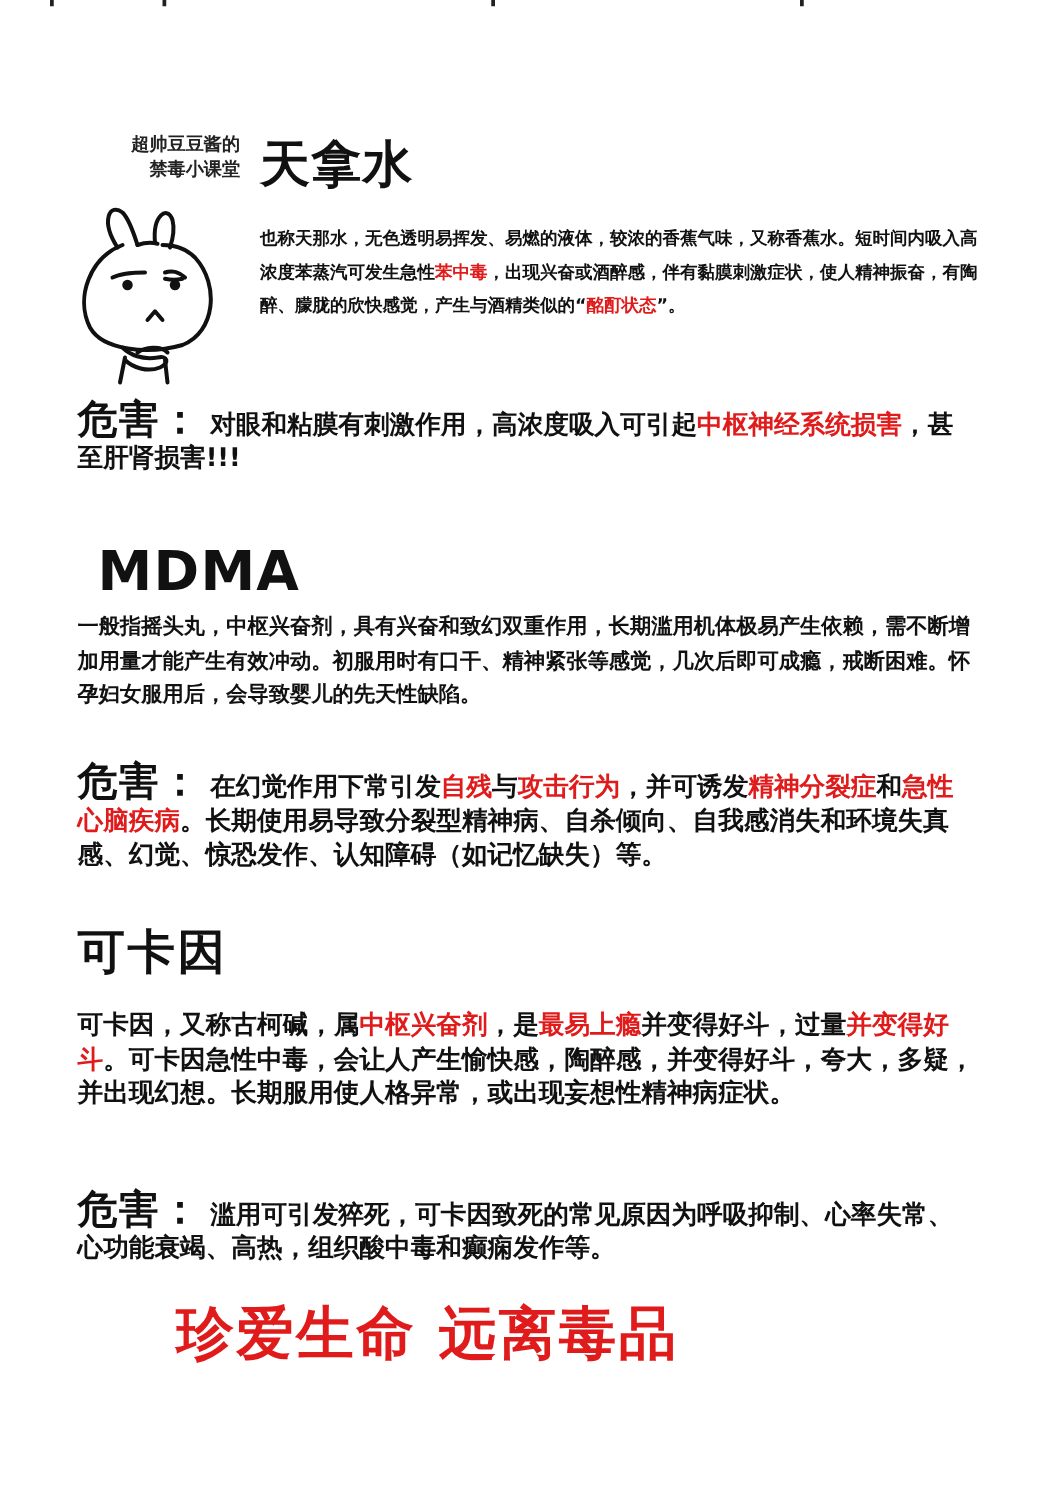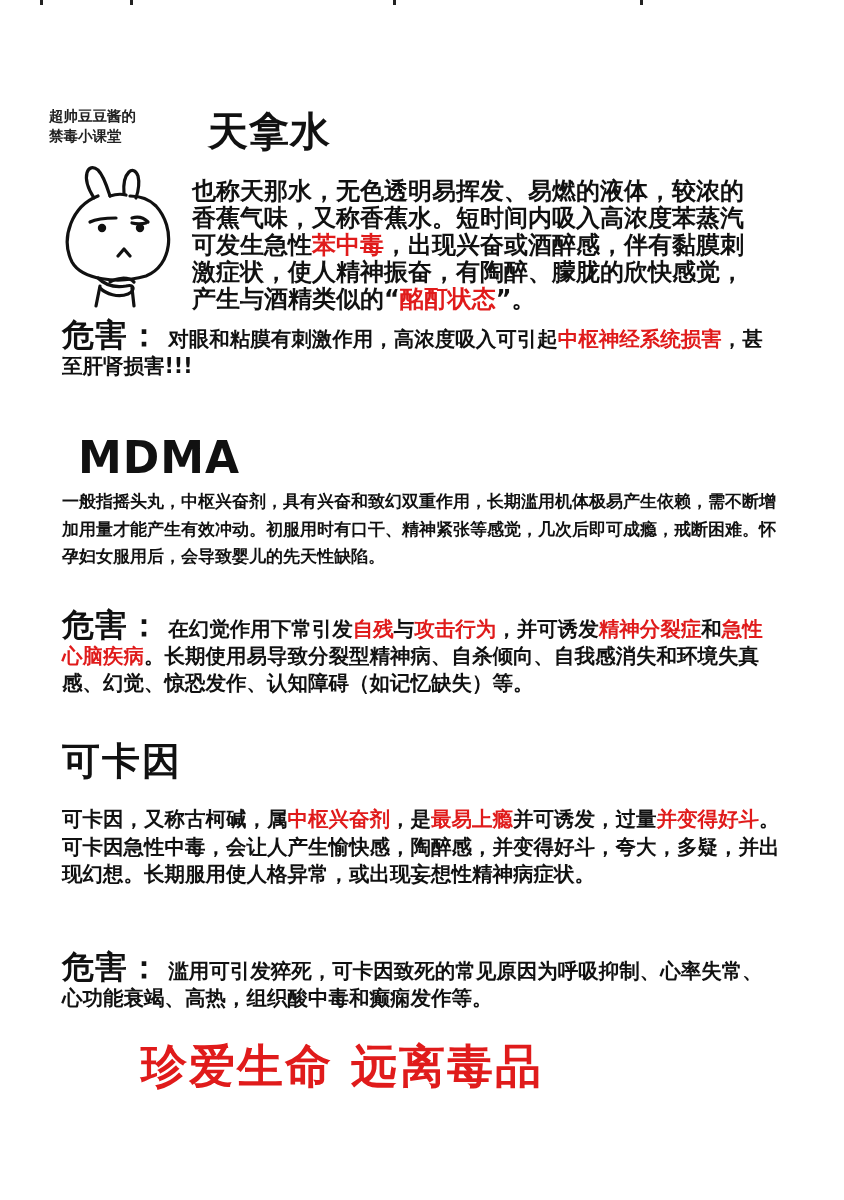--- a/index.html
+++ b/index.html
@@ -5,29 +5,29 @@
   html, body { margin: 0; padding: 0; background: #ffffff; }
   body {
     width: 844px; height: 1200px; position: relative; overflow: hidden;
     font-family: "DejaVu Sans", "Liberation Sans", sans-serif;
     color: #111111;
   }
   .topline { position: absolute; left: 0; top: 0; width: 844px; height: 6px; }
   .topline span { position: absolute; top: 0; width: 3px; height: 5px; background: #222; }
 
   .brand {
-    position: absolute; left: 49px; top: 106px; width: 120px;
-    text-align: left; font-size: 14.5px; line-height: 20px; font-weight: bold; color: #222;
+    position: absolute; left: 72px; top: 106px; width: 120px;
+    text-align: right; font-size: 14.5px; line-height: 20px; font-weight: bold; color: #222;
   }
   .rabbit { position: absolute; left: 58px; top: 158px; width: 125px; height: 150px; }
 
   .t1 { position: absolute; left: 208px; top: 104px; font-size: 40px; font-weight: bold; letter-spacing: 1px; }
   .p1 {
-    position: absolute; left: 192px; top: 178px; width: 575px;
-    font-size: 24px; line-height: 27px; font-weight: bold;
+    position: absolute; left: 208px; top: 178px; width: 575px;
+    font-size: 14px; line-height: 27px; font-weight: bold;
   }
 
   .harm {
     position: absolute; left: 62px; width: 720px;
     font-size: 20.5px; line-height: 27px; font-weight: bold;
   }
   .harm .lbl { font-size: 32px; font-weight: bold; letter-spacing: 1px; }
 
   .t2 { position: absolute; left: 62px; top: 416px; font-size: 44px; font-weight: bold; letter-spacing: 1px; }
   .p2 {
@@ -99,19 +99,19 @@
 <h1 class="t2" style="margin:16px">MDMA</h1>
 <p class="p2" style="margin:0">
   <span>一般指摇头丸，中枢兴奋剂，具有兴奋和致幻双重作用，长期滥用机体极易产生依赖，需不断增加用量才能产生有效冲动。初服用时有口干、精神紧张等感觉，几次后即可成瘾，戒断困难。怀孕妇女服用后，会导致婴儿的先天性缺陷。</span>
 </p>
 <p class="harm" style="top:612px; margin:0">
   <span class="lbl">危害：</span><span> 在幻觉作用下常引发</span><span class="red">自残</span><span>与</span><span class="red">攻击行为</span><span>，并可诱发</span><span class="red">精神分裂症</span><span>和</span><span class="red">急性心脑疾病</span><span>。长期使用易导致分裂型精神病、自杀倾向、自我感消失和环境失真感、幻觉、惊恐发作、认知障碍（如记忆缺失）等。</span>
 </p>
 
 <h1 class="t3" style="margin:0">可卡因</h1>
 <p class="p3" style="margin:0">
-  <span>可卡因，又称古柯碱，属</span><span class="red">中枢兴奋剂</span><span>，是</span><span class="red">最易上瘾</span><span>并可诱发，过量</span><span class="red">并变得好斗</span><span>。可卡因急性中毒，会让人产生愉快感，陶醉感，并变得好斗，夸大，多疑，并出现幻想。长期服用使人格异常，或出现妄想性精神病症状。</span>
+  <span>可卡因，又称古柯碱，属</span><span class="red">中枢兴奋剂</span><span>，是</span><span class="red">最易上瘾</span><span>并变得好斗，过量</span><span class="red">并变得好斗</span><span>。可卡因急性中毒，会让人产生愉快感，陶醉感，并变得好斗，夸大，多疑，并出现幻想。长期服用使人格异常，或出现妄想性精神病症状。</span>
 </p>
 <p class="harm" style="top:954px; margin:0">
   <span class="lbl">危害：</span><span> 滥用可引发猝死，可卡因致死的常见原因为呼吸抑制、心率失常、心功能衰竭、高热，组织酸中毒和癫痫发作等。</span>
 </p>
 
 <div class="slogan">珍爱生命 远离毒品</div>
 
 </body></html>

